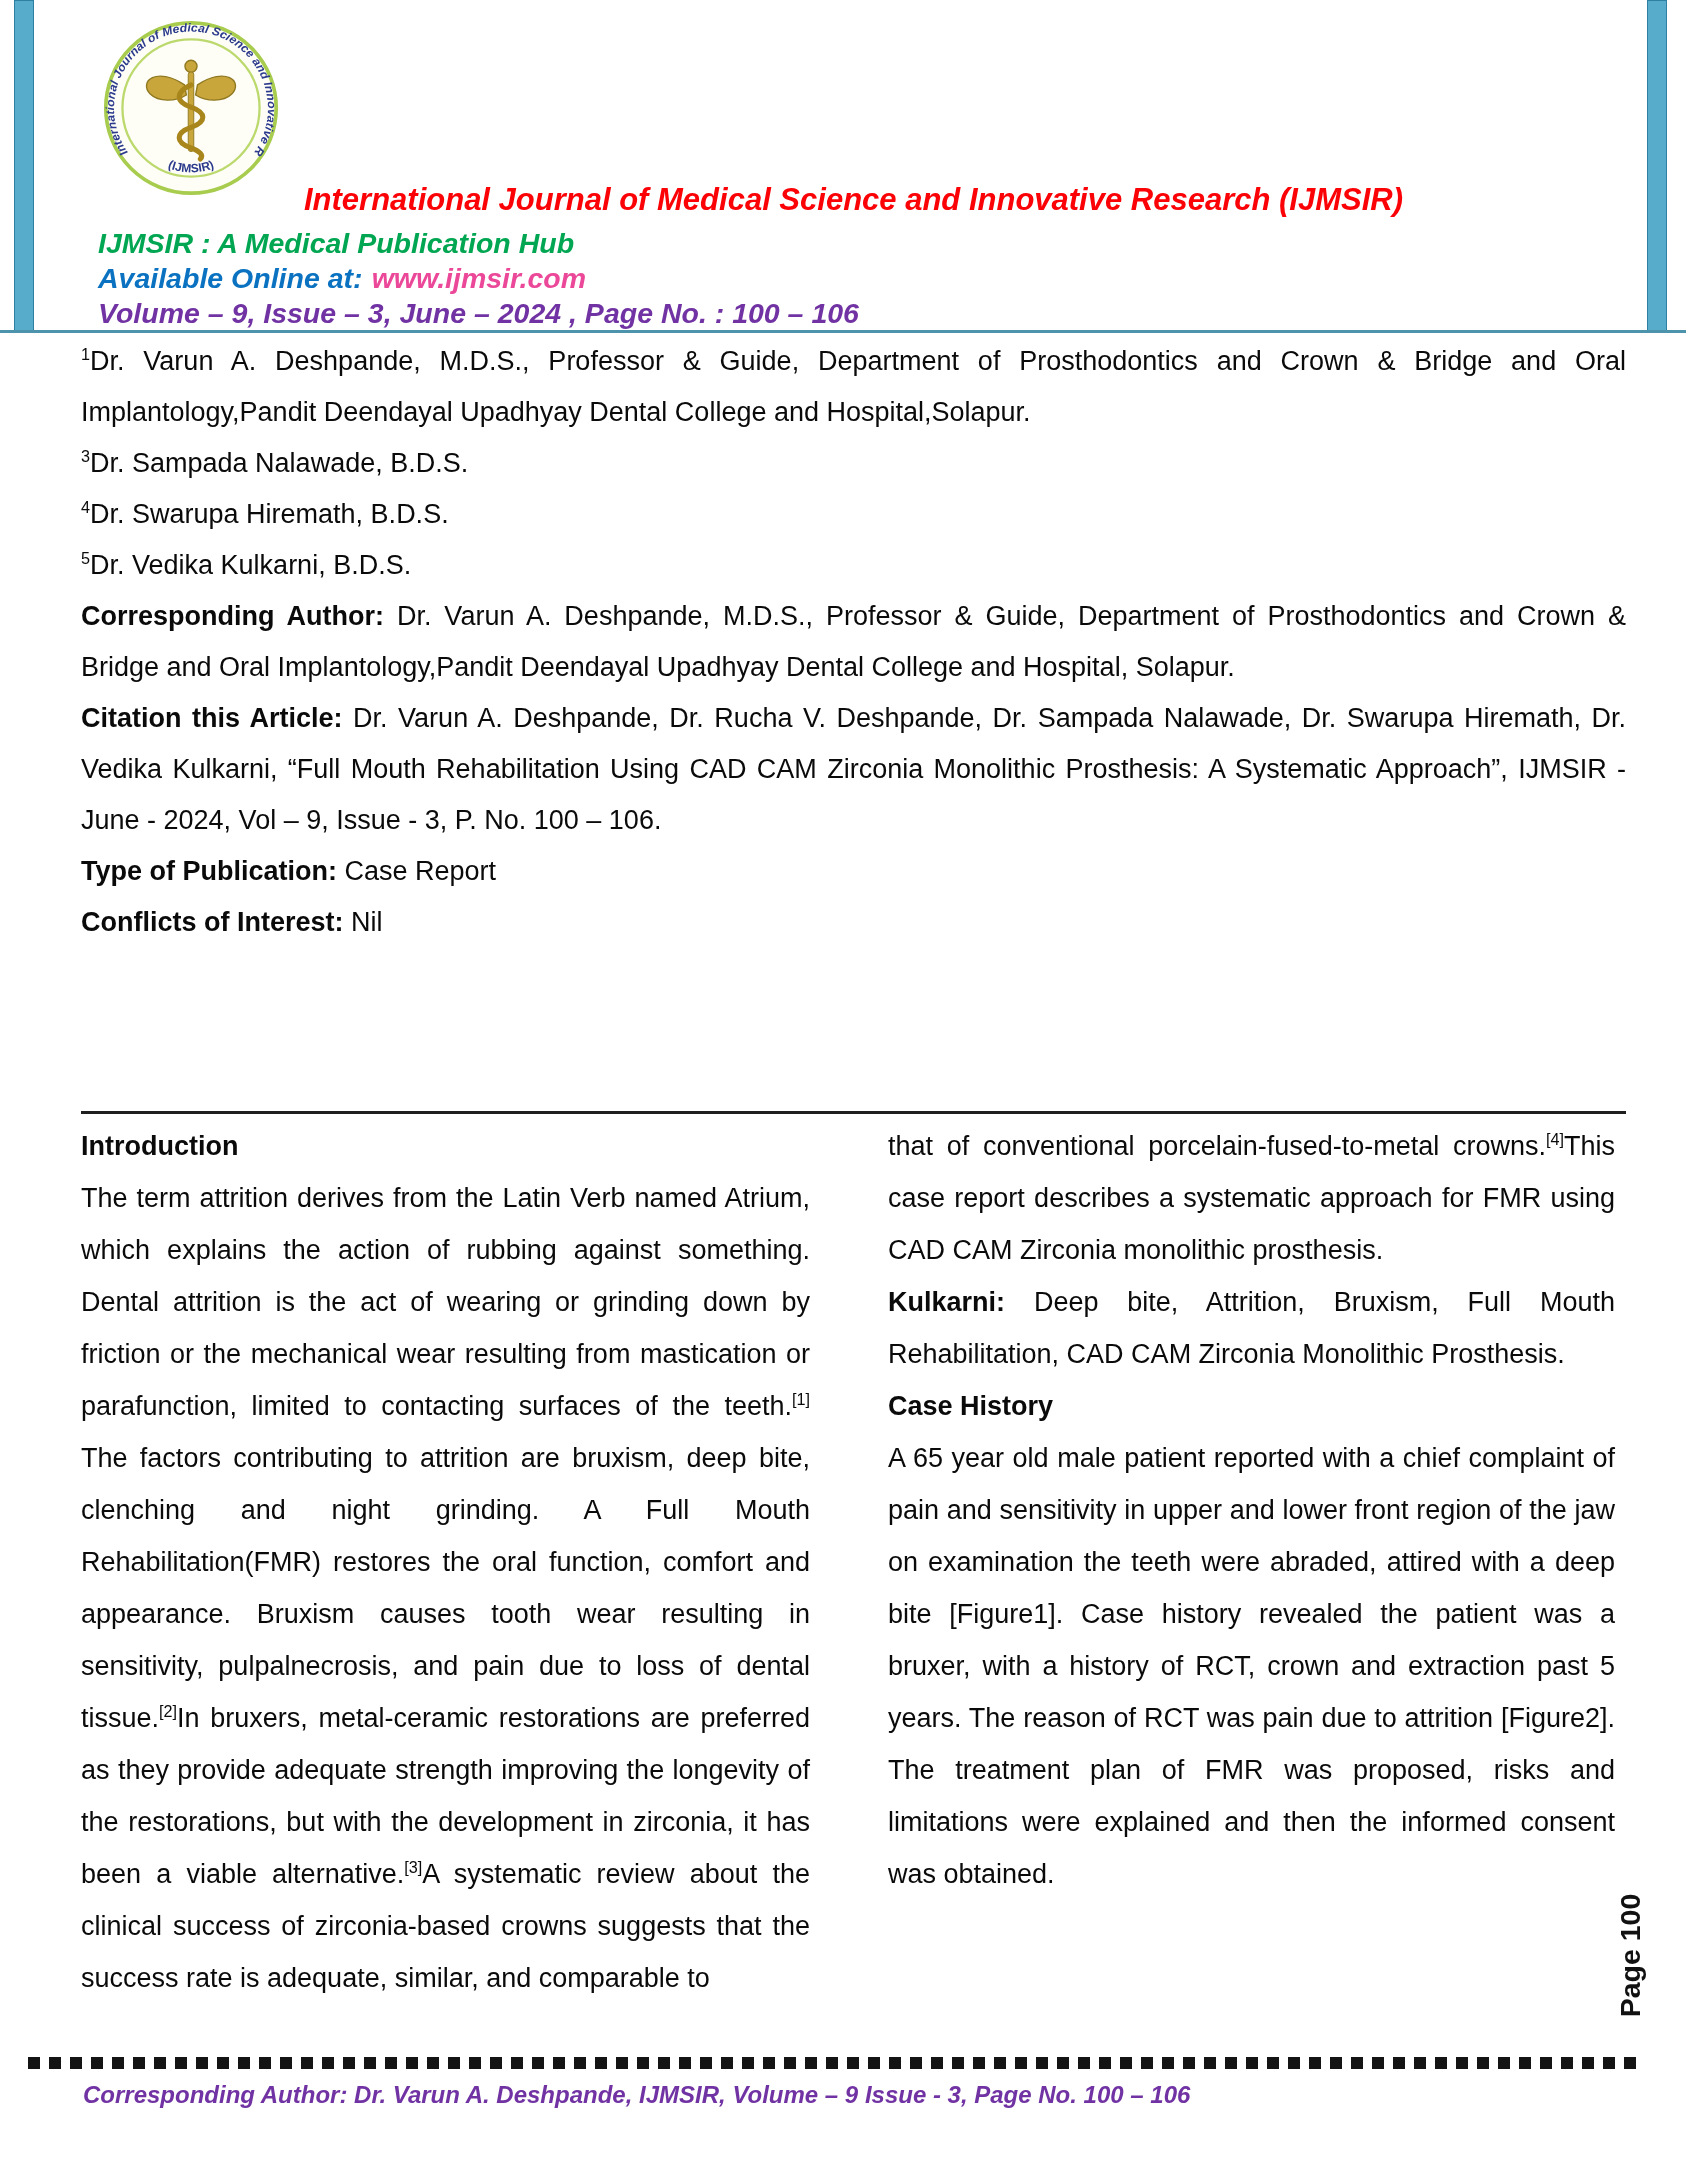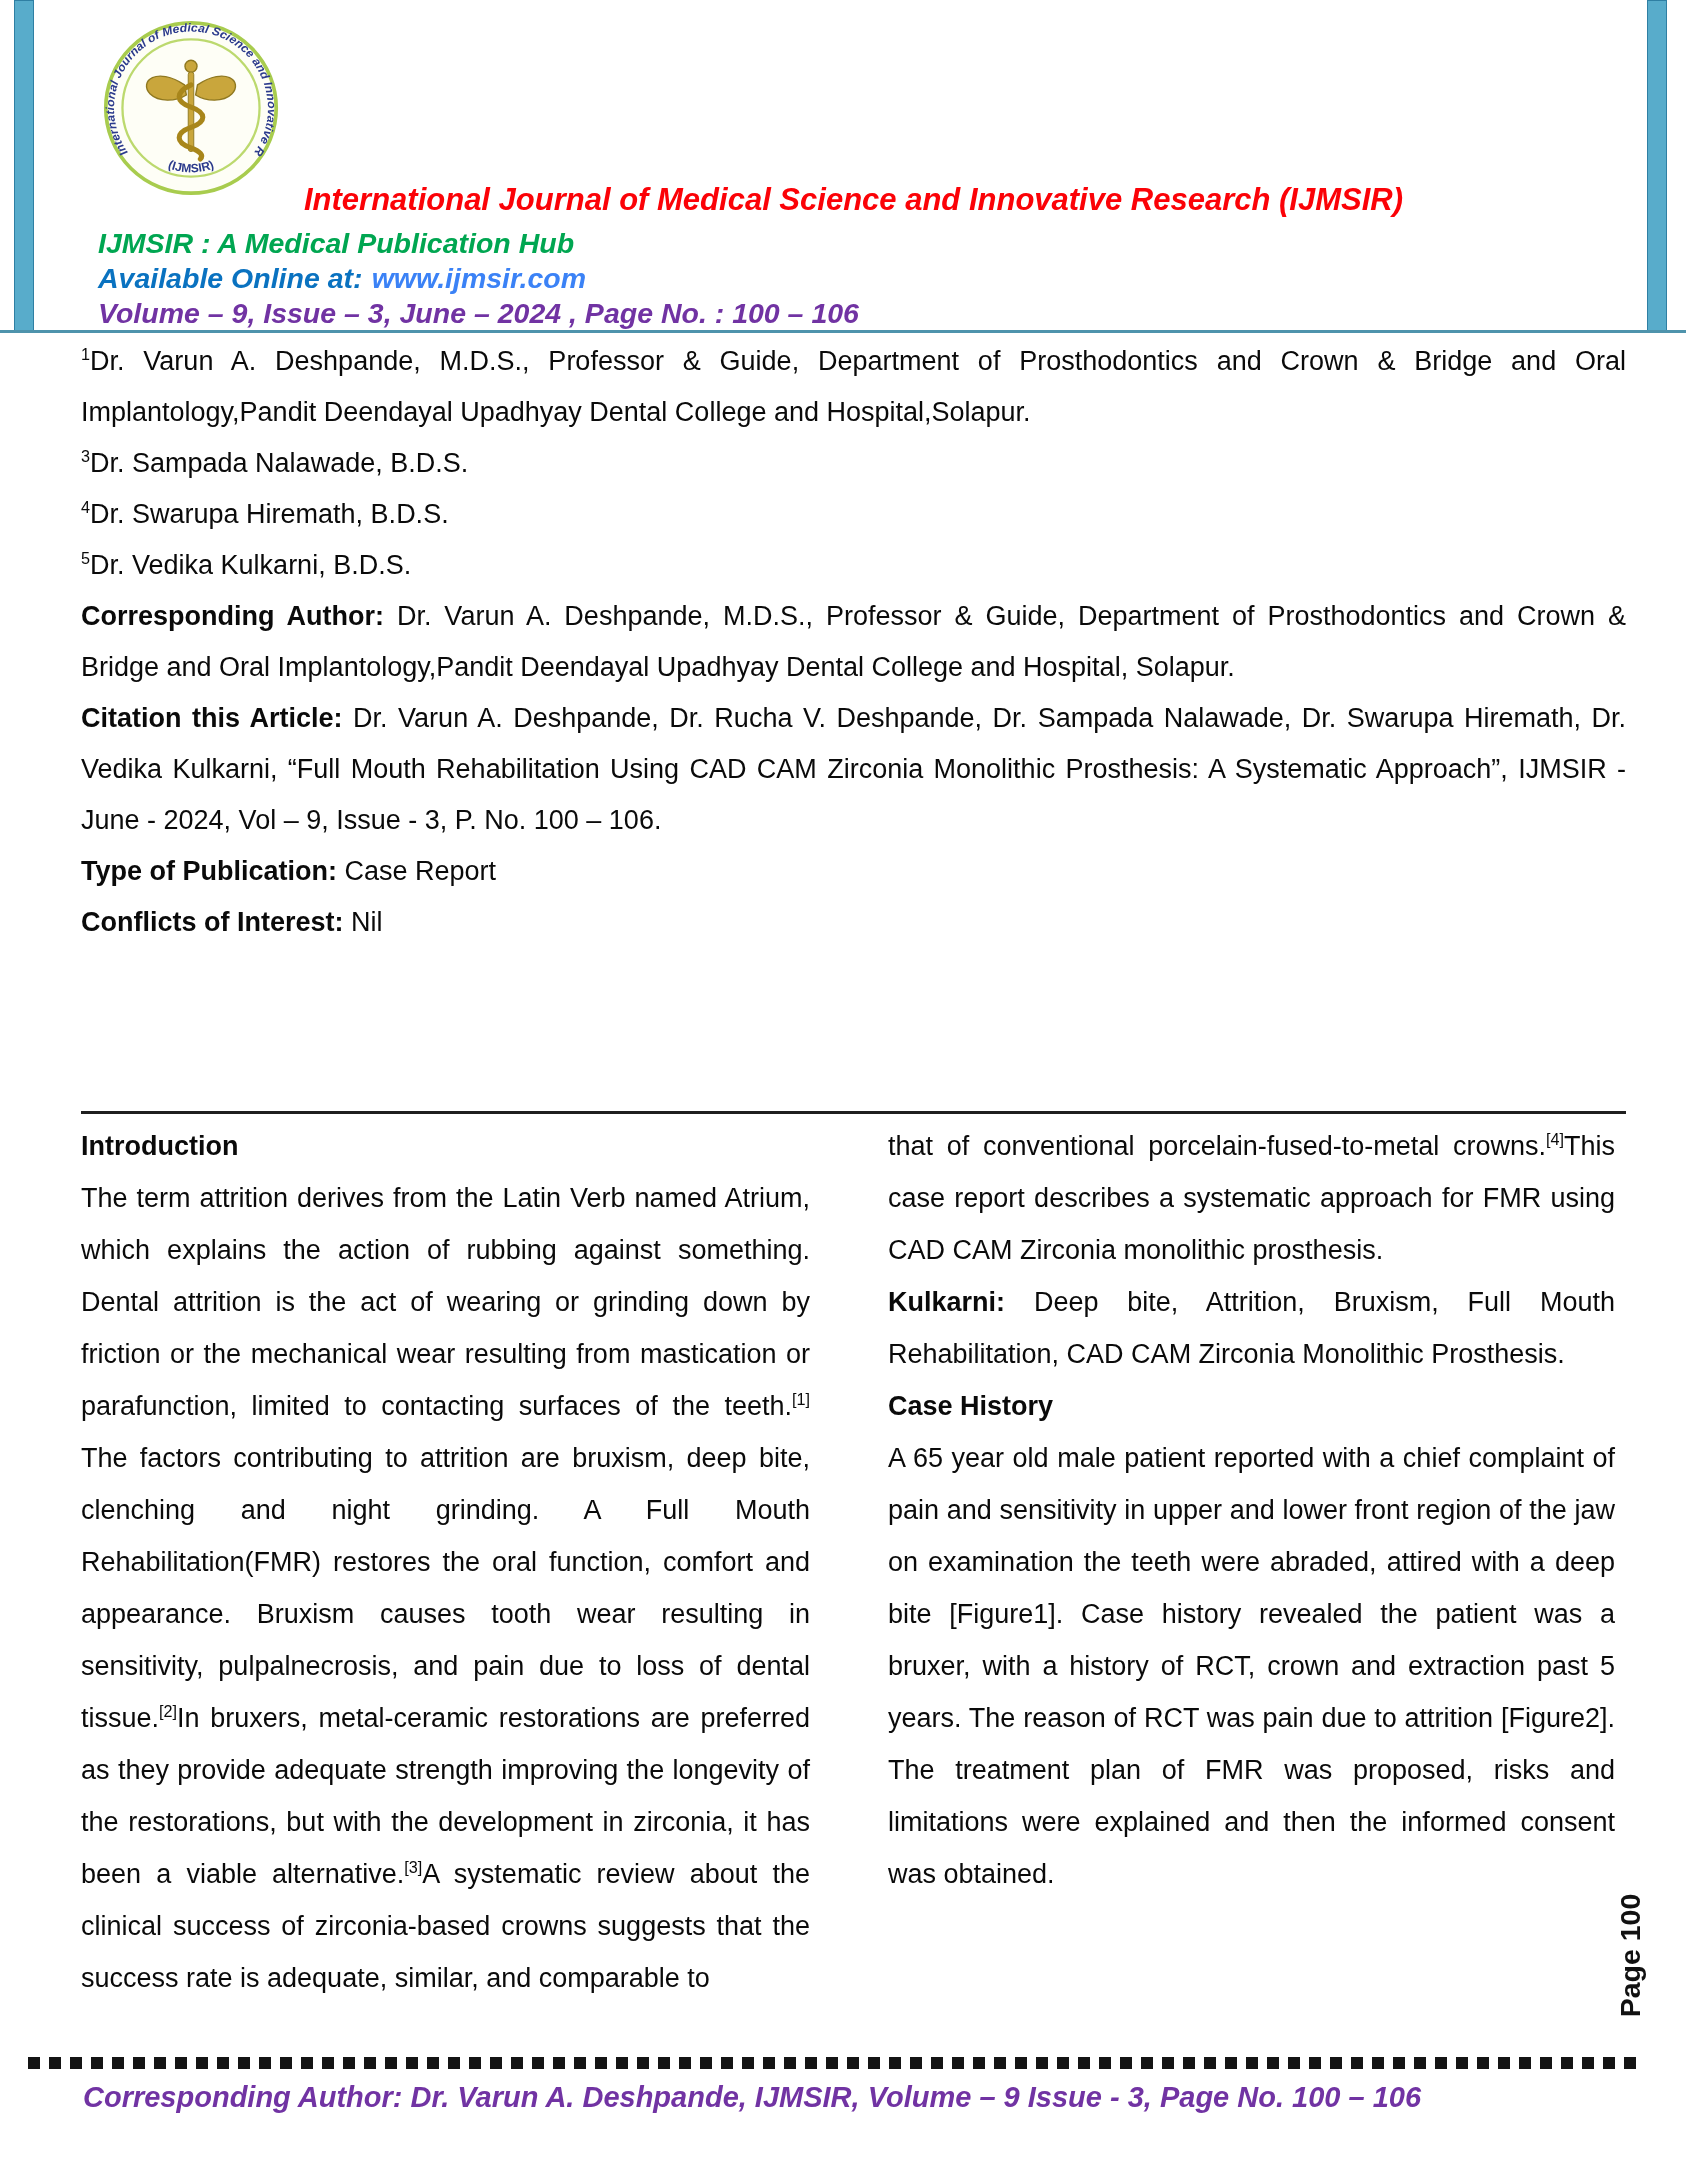--- a/index.html
+++ b/index.html
@@ -26,21 +26,21 @@
     padding:2.8px 0 0 22px; white-space:nowrap;
   }
 
   #journal-title {
     position:absolute; left:81px; top:182px; width:1545px; text-align:center;
     font-size:31px; font-weight:bold; font-style:italic; color:#FB0207; white-space:nowrap;
   }
   .hline { position:absolute; left:98px; font-weight:bold; font-style:italic; white-space:nowrap; }
   #tagline    { top:227px; font-size:28.5px; color:#00A651; }
   #online     { top:262px; font-size:28.5px; color:#0A72C0; }
-  #online .url { color:#3b82f6; margin-left:9.2px; }
+  #online .url { color:#ec4899; margin-left:9.2px; }
   #volume-line { top:297px; font-size:28.5px; color:#7133A3; }
 
   #front {
     position:absolute; left:81px; top:336px; width:1545px;
     font-size:27px; line-height:51px;
   }
   #front p { margin:0; text-align:justify; }
   #article-title { font-weight:bold; }
   .lbl { font-weight:bold; }
   sup { font-size:0.6em; vertical-align:super; line-height:0; }
@@ -61,21 +61,21 @@
     font-size:28.5px; font-weight:bold; color:#111; white-space:nowrap;
     transform:rotate(-90deg);
   }
 
   #dotted-line {
     position:absolute; left:27.5px; top:2057px; width:1616px; height:12px;
     background:repeating-linear-gradient(90deg,#141414 0 12px, transparent 12px 21px);
   }
   #footer-text {
     position:absolute; left:83px; top:2081px;
-    font-size:29px; font-weight:bold; font-style:italic; color:#7133A3; white-space:nowrap;
+    font-size:24px; font-weight:bold; font-style:italic; color:#7133A3; white-space:nowrap;
   }
 </style>
 </head>
 <body>
 
 <div id="page">
 
   <div class="side-bar" id="left-bar"></div>
   <div class="side-bar" id="right-bar"></div>
   <div id="header-rule"></div>

